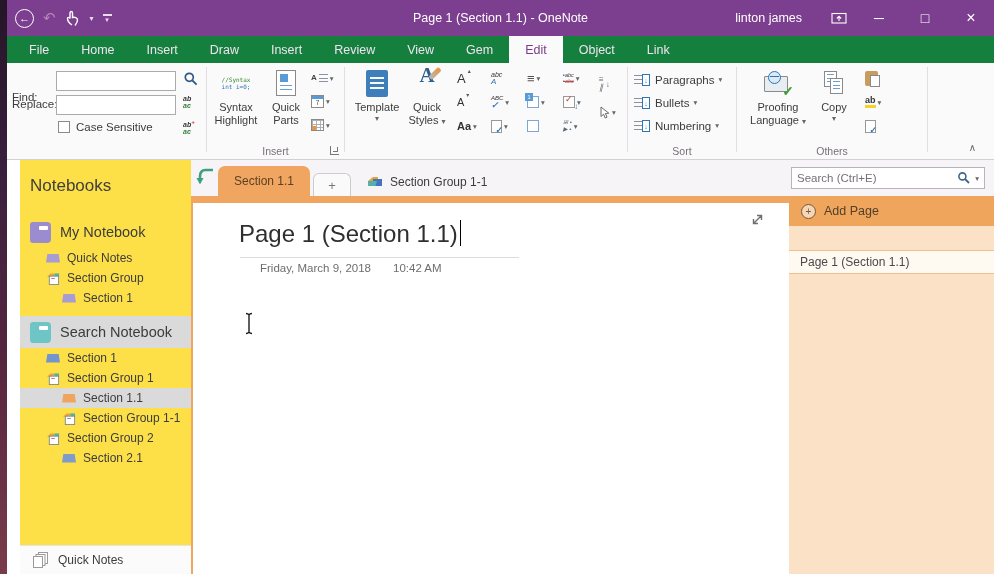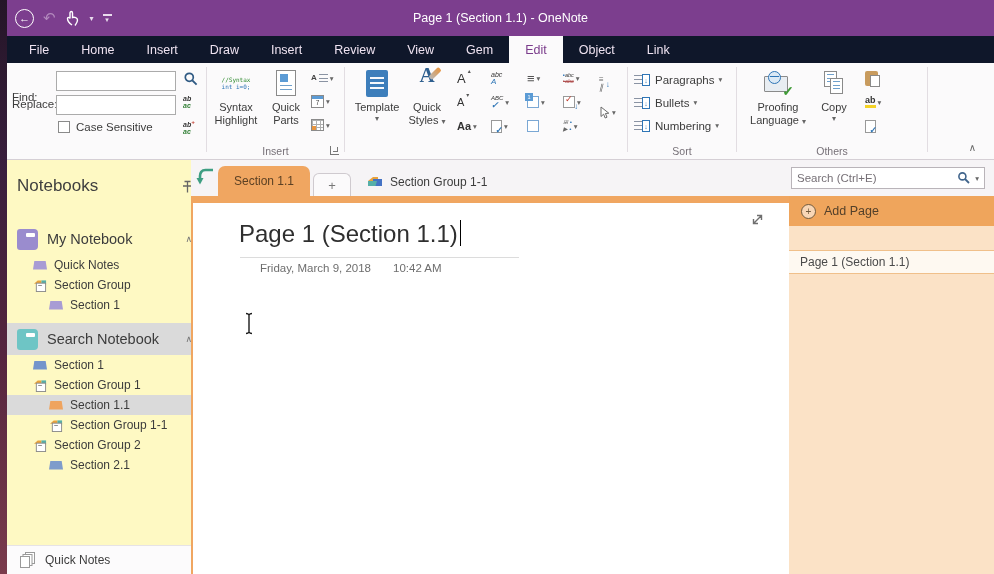--- a/index.html
+++ b/index.html
@@ -17,21 +17,21 @@
 .tb-ropts{width:34px;height:36px;display:flex;align-items:center;justify-content:center}
 .tb-btn{width:46px;height:36px;line-height:36px;text-align:center;font-size:14px;color:#fff}
 .qat{position:absolute;left:8px;top:0;height:36px;display:flex;align-items:center;gap:9px}
 .qat-back{width:19px;height:19px;border:1.4px solid #fff;border-radius:50%;display:flex;align-items:center;justify-content:center;font-size:11px;color:#fff}
 .qat-undo{font-size:15px;color:#b288bd}
 .qat-caret{font-size:8px;color:#e9dced}
 .qat-custom{display:flex;flex-direction:column;align-items:center;gap:1px}
 .qat-custom b{width:9px;height:1.5px;background:#e9dced}
 .qat-custom i{font-style:normal;font-size:7px;color:#e9dced;line-height:5px}
 
-.rtabs{position:absolute;left:7px;top:36px;right:0;height:27px;background:#0f172a;display:flex;padding-left:6px}
+.rtabs{position:absolute;left:7px;top:36px;right:0;height:27px;background:#15803d;display:flex;padding-left:6px}
 .rtab{padding:0 16px;display:flex;align-items:center;font-size:12.5px;color:#efe3f1}
 .rtab[data-state="active"]{background:#fbfafb;color:#7a3b8b}
 
 .ribbon{position:absolute;left:7px;top:63px;right:0;height:97px;background:#fbfafb;border-bottom:1px solid #d5cfd5}
 .glabel{position:absolute;bottom:2px;left:0;right:0;text-align:center;font-size:10.5px;color:#767077}
 .vsep{position:absolute;top:4px;bottom:7px;width:1px;background:#e2dde2}
 .grp{position:absolute;top:0;height:96px}
 .flab{position:absolute;font-size:11.5px;color:#3c3c3c}
 .finput{position:absolute;width:120px;height:20px;border:1px solid #ababab;background:#fff;font-size:11px;padding:0 4px;font-family:"Liberation Sans",sans-serif}
 .cbox{position:absolute;width:12px;height:12px;border:1px solid#8a8a8a;background:#fff}
@@ -79,24 +79,24 @@
 .sortrow{display:flex;align-items:center;height:23px;padding-left:6px;font-size:11.5px;color:#3c3c3c}
 .numbox{position:relative;width:12px;height:12px;border:1px solid #7aa7d4;background:#fff}
 .numbox::after{content:"1";position:absolute;left:-3px;top:-4px;width:8px;height:8px;background:#5b9bd5;color:#fff;font-size:5.5px;text-align:center;line-height:8px}
 .chkarr{position:relative;width:12px;height:12px;border:1px solid #999;background:#fff}
 .chkarr::before{content:"✓";position:absolute;left:1px;top:-3px;color:#c0392b;font-size:9px}
 .chkarr::after{content:"↓";position:absolute;right:-4px;bottom:-4px;color:#2e75b6;font-size:8px}
 .launcher{position:absolute;width:9px;height:9px;border-left:1px solid #777;border-bottom:1px solid #777}
 .launcher::after{content:"";position:absolute;right:1px;top:1px;width:4px;height:4px;border-right:1.5px solid #777;border-bottom:1.5px solid #777}
 .ribchev{position:absolute;right:18px;bottom:6px;font-size:10px;color:#666}
 
-.sidebar{position:absolute;left:7px;top:160px;width:200px;bottom:0;background:#fef9c3;border-right:1px solid #e3e0e3}
+.sidebar{position:absolute;left:20px;top:160px;width:200px;bottom:0;background:#fde047;border-right:1px solid #e3e0e3}
 .sb-header{padding:16px 0 0 10px;font-size:17px;color:#3f3f3f}
 .sb-pin{position:absolute;right:13px;top:20px}
-.sb-list{margin-top:27px}
+.sb-list{margin-top:20px}
 .sb-item{display:flex;align-items:center;height:20px;font-size:12px;color:#3c3c3c;position:relative}
 .sb-item[data-type="notebook"]{height:32px;font-size:14.5px;margin-top:8px}
 .sb-item[data-indent="0"]{padding-left:10px}
 .sb-item[data-indent="1"]{padding-left:26px}
 .sb-item[data-indent="2"]{padding-left:42px}
 .sb-item[data-indent="3"]{padding-left:58px}
 .sb-item[data-state="selected"]{background:#dadada}
 .nbicon{width:21px;height:21px;border-radius:3px 4px 4px 3px;background:var(--c,#999);position:relative;margin-right:9px;flex:none;display:none}
 .nbicon::before{content:"";position:absolute;right:3px;top:4px;width:9px;height:4px;background:#fff;border-radius:1px}
 .secicon{width:14px;height:9px;background:var(--c,#999);clip-path:polygon(10% 0,90% 0,100% 100%,0 100%);margin-right:7px;flex:none;display:none}
@@ -147,20 +147,32 @@
             <path d="M7 15 C4 13 2.5 10.5 2.5 8.5 C2.5 7 4.5 7 5 8.5 V3 C5 1 7.5 1 7.5 3 V7.5 C9.5 7 12.5 7.5 12.5 10 C12.5 12.5 11 14 10 15.5" fill="none" stroke="#fff" stroke-width="1.4"></path>
           </svg>
       </span>
       <span class="qat-caret">▾</span>
       <span class="qat-custom">
           <b></b>
           <i>▾</i>
         </span>
     </div>
     <span class="tb-title">Page 1 (Section 1.1) - OneNote</span>
+    <div class="tb-right">
+      <span class="tb-user">linton james</span>
+      <span class="tb-ropts">
+        <svg width="16" height="14" viewBox="0 0 16 14">
+            <rect x="1" y="2.5" width="14" height="9.5" fill="none" stroke="#fff" stroke-width="1.1"></rect>
+            <path d="M8 10 V5.5 M5.8 7.5 L8 5.3 L10.2 7.5" fill="none" stroke="#fff" stroke-width="1.1"></path>
+          </svg>
+      </span>
+      <span class="tb-btn">─</span>
+      <span class="tb-btn">□</span>
+      <span class="tb-btn" style="font-size:16px">×</span>
+    </div>
   </div>
 
   <div class="rtabs">
     <div class="rtab">
         <span>File</span>
       </div>
       <div class="rtab">
         <span>Home</span>
       </div>
       <div class="rtab">

